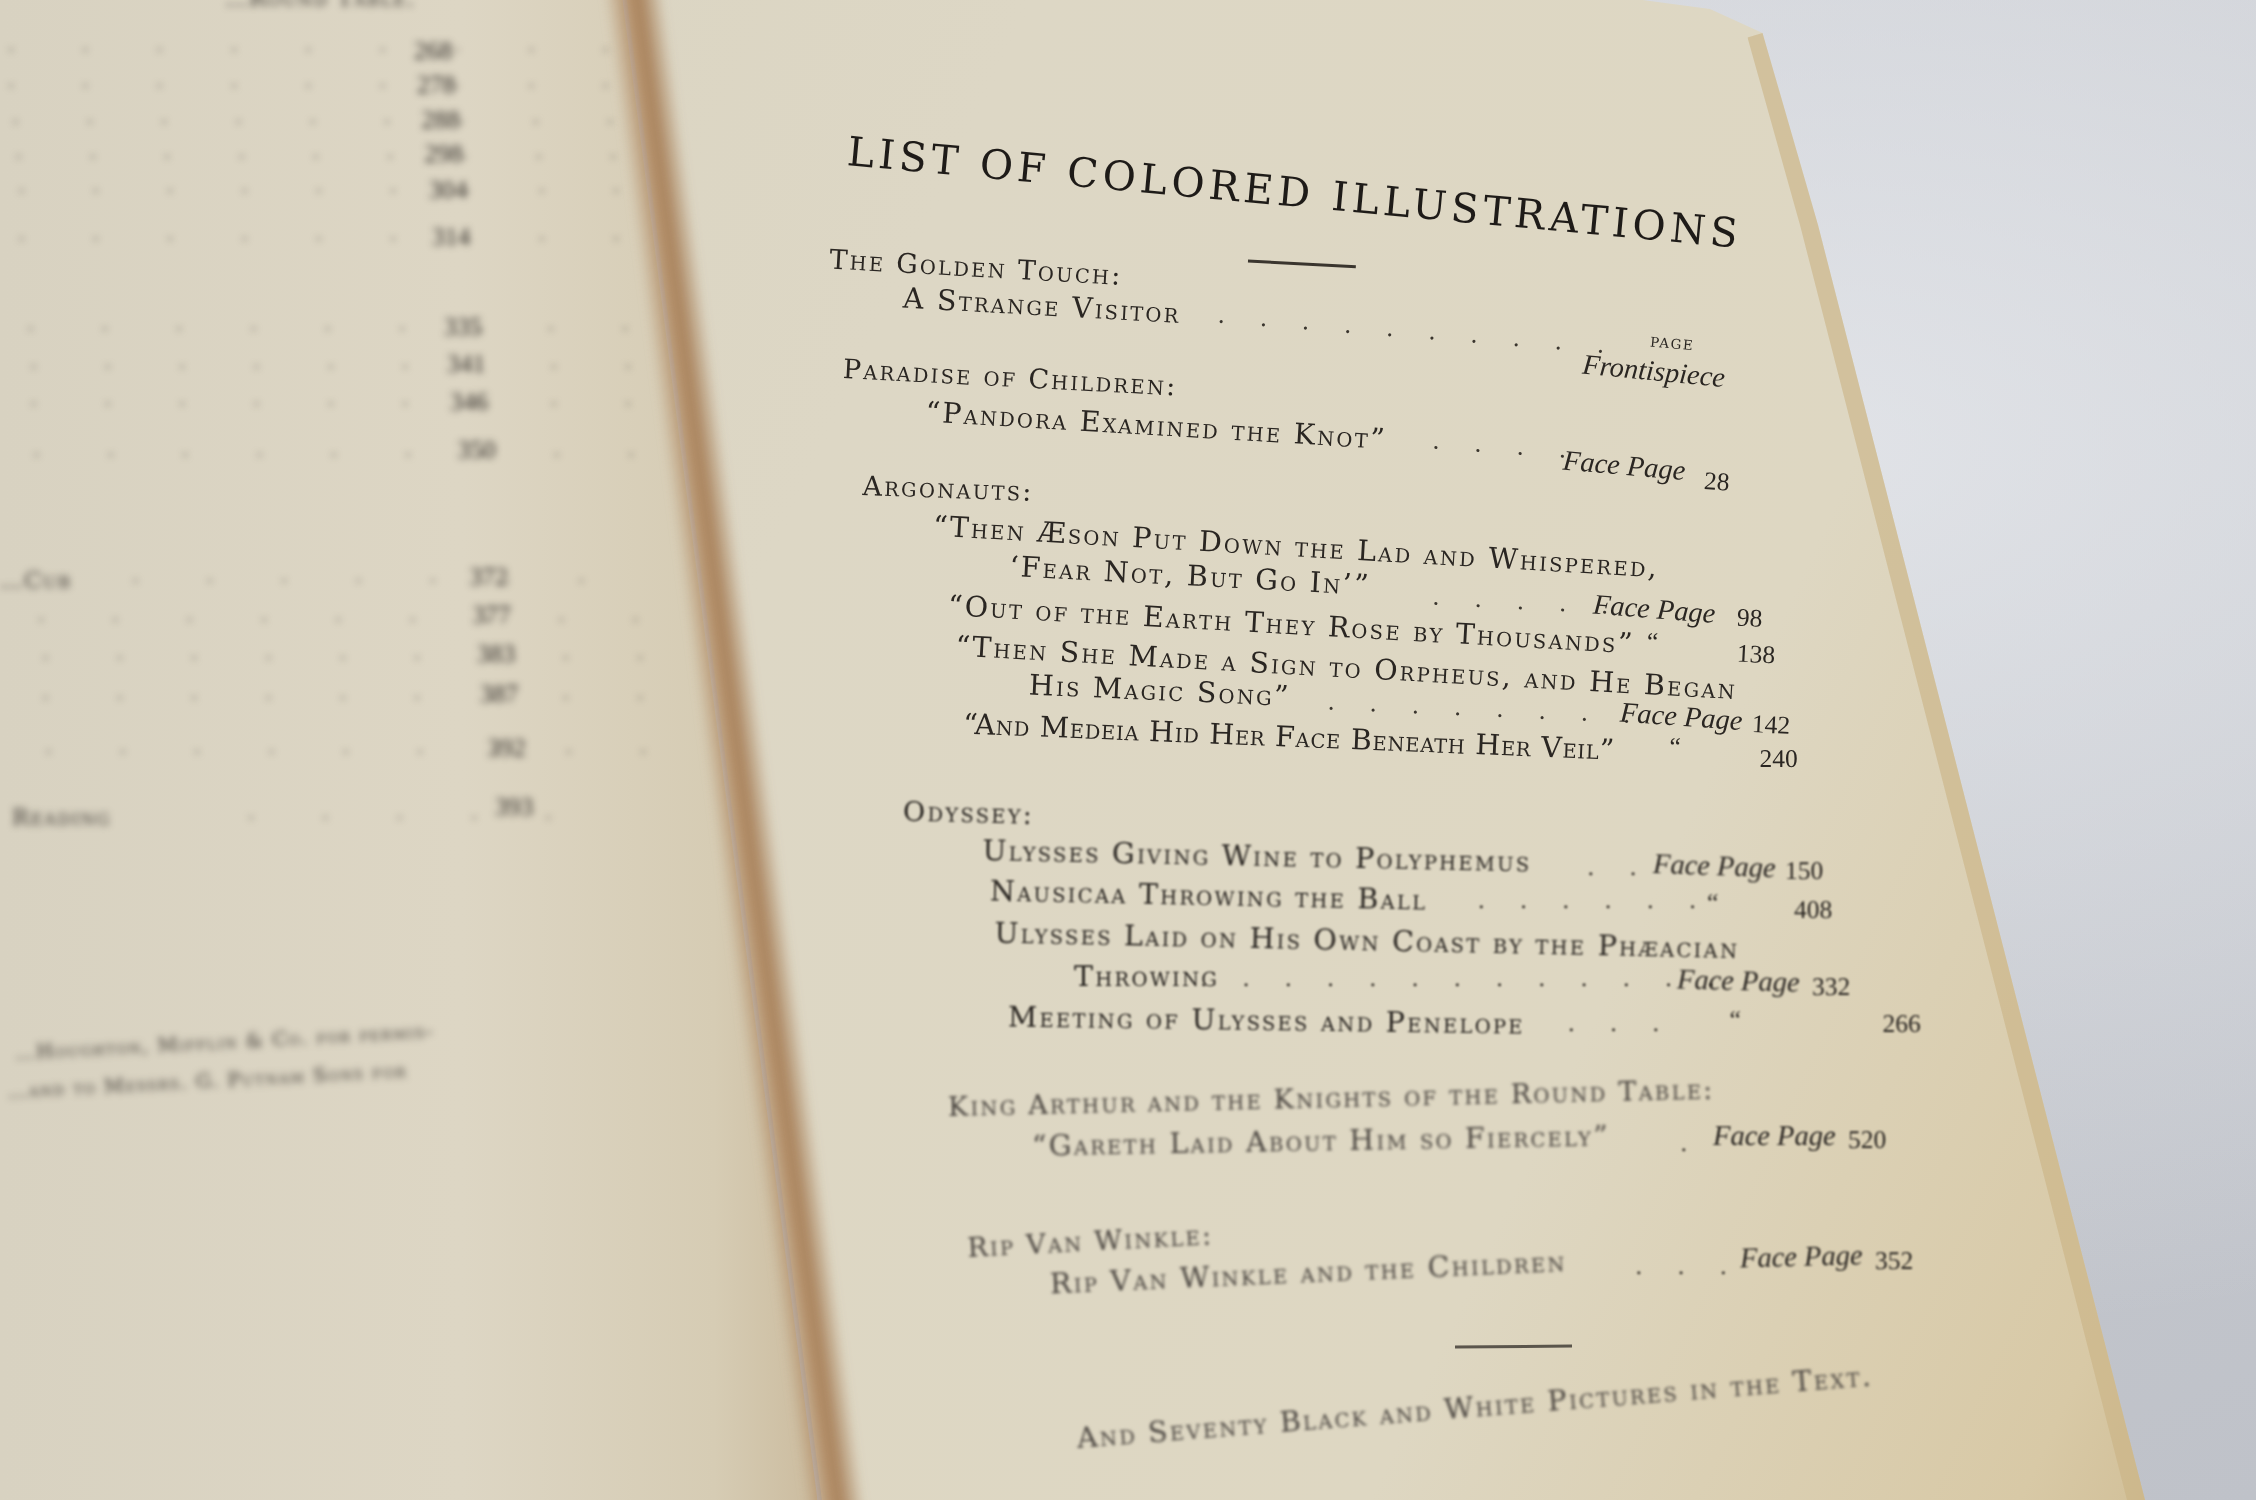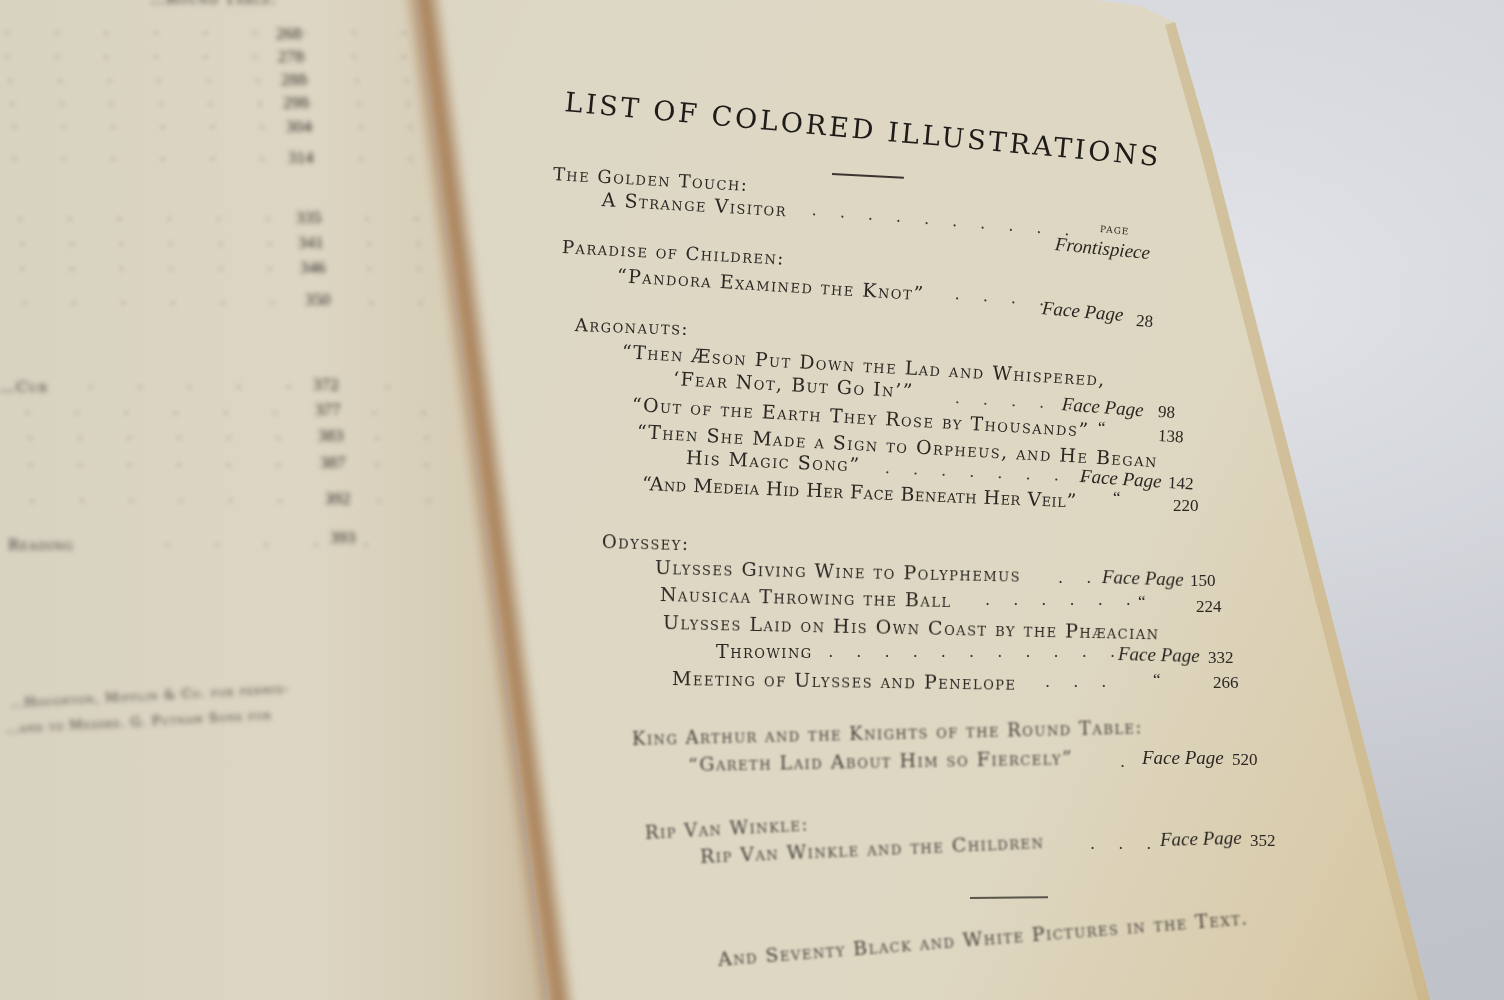--- a/index.html
+++ b/index.html
@@ -169,43 +169,43 @@
     <div class="line pg" style="left:1158px; top:426px; transform:rotate(3deg);">138</div>
 
     <div class="line item" style="left:637px; top:420px; transform:rotate(3.2deg);">“Then She Made a Sign to Orpheus, and He Began</div>
     <div class="line item" style="left:686px; top:446px; transform:rotate(2.5deg);">His Magic Song”</div>
     <div class="line lead" style="left:885px; top:458px; transform:rotate(2.5deg);">. . . . . . . .</div>
     <div class="line fp" style="left:1080px; top:465px; transform:rotate(4deg);">Face Page</div>
     <div class="line pg" style="left:1168px; top:473px; transform:rotate(3deg);">142</div>
 
     <div class="line item" style="left:642px; top:472px; transform:rotate(2.3deg); letter-spacing:0.5px;">“And Medeia Hid Her Face Beneath Her Veil”</div>
     <div class="line pg" style="left:1113px; top:488px;">“</div>
-    <div class="line pg" style="left:1173px; top:496px;">220</div>
+    <div class="line pg" style="left:1173px; top:496px;">240</div>
 
     <div class="line sect soft" style="left:602px; top:531px; transform:rotate(1.5deg);">Odyssey:</div>
     <div class="line item soft" style="left:655px; top:556px; transform:rotate(1.2deg);">Ulysses Giving Wine to Polyphemus</div>
     <div class="line lead soft" style="left:1058px; top:568px;">. .</div>
     <div class="line fp soft" style="left:1102px; top:566px; transform:rotate(2deg);">Face Page</div>
     <div class="line pg soft" style="left:1190px; top:571px;">150</div>
 
     <div class="line item soft" style="left:660px; top:583px; transform:rotate(1.2deg);">Nausicaa Throwing the Ball</div>
     <div class="line lead soft" style="left:985px; top:590px;">. . . . . .</div>
     <div class="line pg soft" style="left:1138px; top:592px;">“</div>
-    <div class="line pg soft" style="left:1196px; top:597px;">224</div>
+    <div class="line pg soft" style="left:1196px; top:597px;">408</div>
 
     <div class="line item soft" style="left:663px; top:611px; transform:rotate(1.2deg);">Ulysses Laid on His Own Coast by the Phæacian</div>
     <div class="line item soft" style="left:716px; top:640px;">Throwing</div>
     <div class="line lead soft" style="left:800px; top:642px;">. . . . . . . . . . . . .</div>
     <div class="line fp soft" style="left:1118px; top:643px; transform:rotate(1.5deg);">Face Page</div>
     <div class="line pg soft" style="left:1208px; top:648px;">332</div>
 
     <div class="line item soft" style="left:672px; top:667px; transform:rotate(0.8deg);">Meeting of Ulysses and Penelope</div>
     <div class="line lead soft" style="left:1045px; top:672px;">. . .</div>
     <div class="line pg soft" style="left:1153px; top:670px;">“</div>
-    <div class="line pg soft" style="left:1213px; top:673px;text-align:center;">266</div>
+    <div class="line pg soft" style="left:1255px; top:673px;text-align:center;">266</div>
 
     <div class="line sect softer" style="left:632px; top:728px; transform:rotate(-1.3deg);">King Arthur and the Knights of the Round Table:</div>
     <div class="line item softer" style="left:688px; top:753px; transform:rotate(-1deg);">“Gareth Laid About Him so Fiercely”</div>
     <div class="line lead soft" style="left:1120px; top:752px;">.</div>
     <div class="line fp soft" style="left:1142px; top:747px;">Face Page</div>
     <div class="line pg soft" style="left:1232px; top:750px;">520</div>
 
     <div class="line sect softer" style="left:645px; top:822px; transform:rotate(-3deg);">Rip Van Winkle:</div>
     <div class="line item softer" style="left:700px; top:845px; transform:rotate(-2.5deg);">Rip Van Winkle and the Children</div>
     <div class="line lead soft" style="left:1090px; top:834px;">. . .</div>

